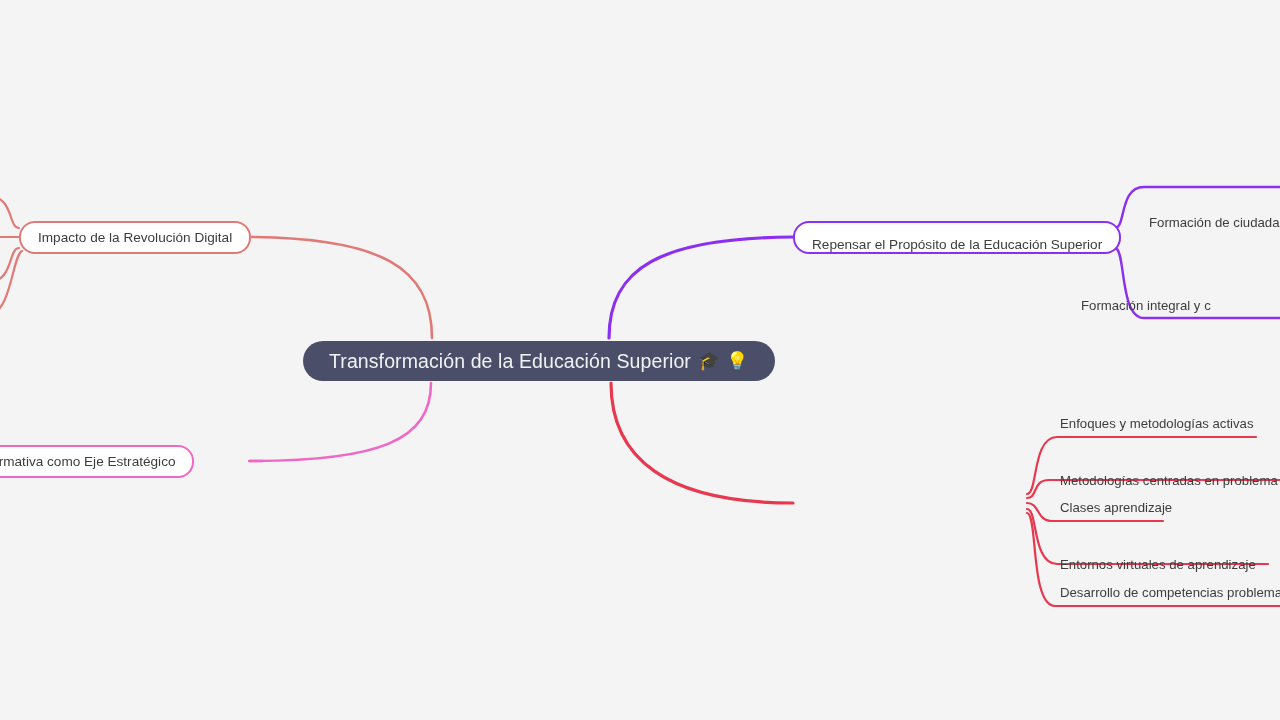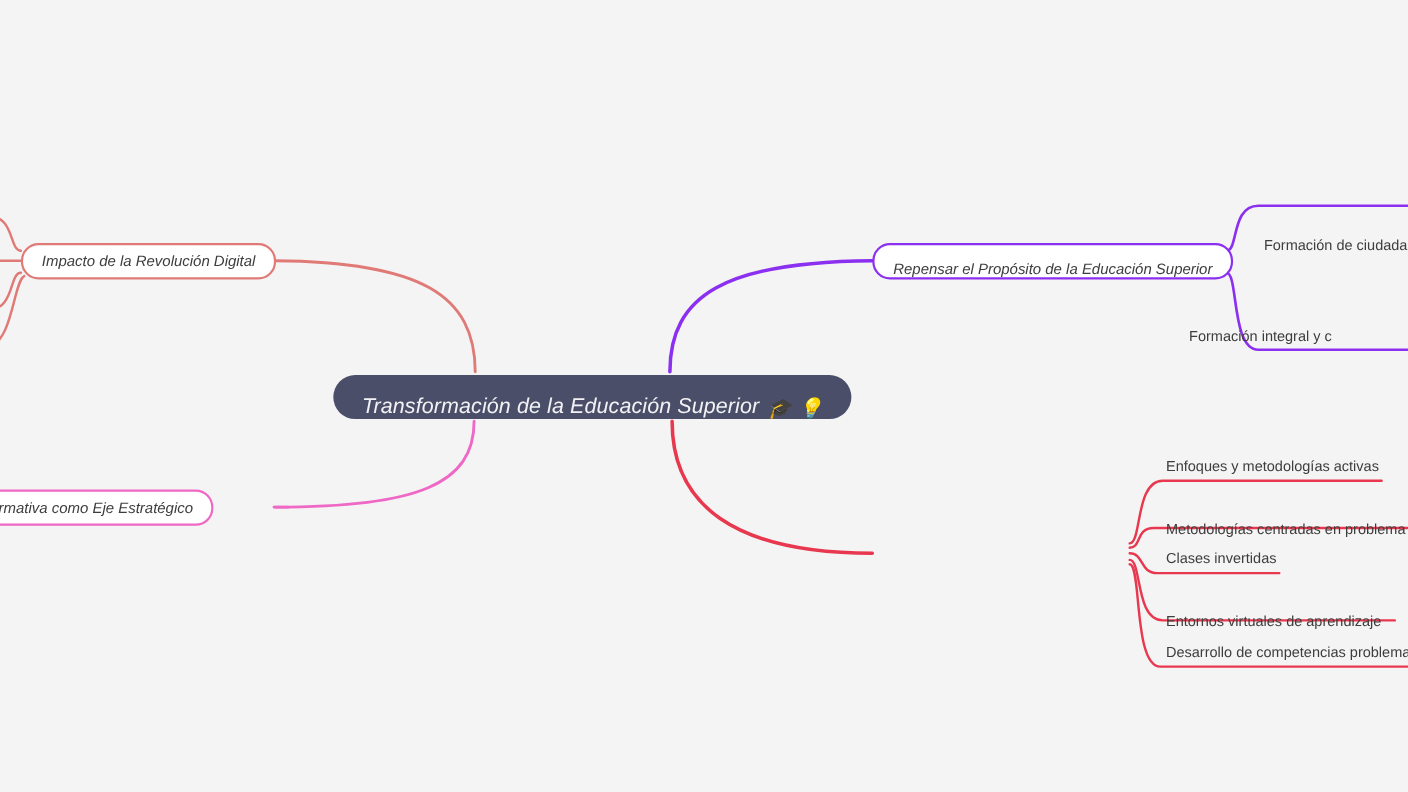--- a/index.html
+++ b/index.html
@@ -24,31 +24,29 @@
     height: 720px;
     pointer-events: none;
   }
   .node {
     position: absolute;
     box-sizing: border-box;
     display: flex;
     align-items: center;
     justify-content: center;
     white-space: nowrap;
-    font-style: italic;
   }
   .central-node {
     background: #4a4e69;
     color: #f2f2f4;
     border-radius: 22px;
     font-size: 19.5px;
-    padding: 0 26px;
+    padding: 16px 26px;
     height: 40px;
     letter-spacing: 0.1px;
-    align-items: flex-end;
   }
   .central-node .emoji {
     font-size: 18px;
     margin-left: 7px;
     line-height: 1;
   }
   .branch-node {
     background: #ffffff;
     border-radius: 16px;
     border-style: solid;
@@ -110,21 +108,21 @@
   </div>
 
   <div class="node branch-node branch-purple" style="left:793px; top:221px;align-items:flex-end;">
     <span>Repensar el Propósito de la Educación Superior</span>
   </div>
   <div class="leaf" style="left:1149px; top:172px;margin-top:44px;">Formación de ciudada</div>
   <div class="leaf" style="left:1081px; top:299px;">Formación integral y c</div>
 
   <div class="leaf" style="left:1060px; top:417px;">Enfoques y metodologías activas</div>
   <div class="leaf" style="left:1060px; top:462px;margin-top:12px;">Metodologías centradas en problema</div>
-  <div class="leaf" style="left:1060px; top:501px;">Clases invertidas</div>
+  <div class="leaf" style="left:1060px; top:501px;">Clases aprendizaje</div>
   <div class="leaf" style="left:1060px; top:558px;text-align:center;">Entornos virtuales de aprendizaje</div>
   <div class="leaf" style="left:1060px; top:586px;">Desarrollo de competencias problema</div>
 
   <div class="node branch-node branch-salmon" style="left:19px; top:221px;">
     <span>Impacto de la Revolución Digital</span>
   </div>
 
   <div class="node branch-node branch-pink" style="left:-80px; top:445px;">
     <span>gación Formativa como Eje Estratégico</span>
   </div>

